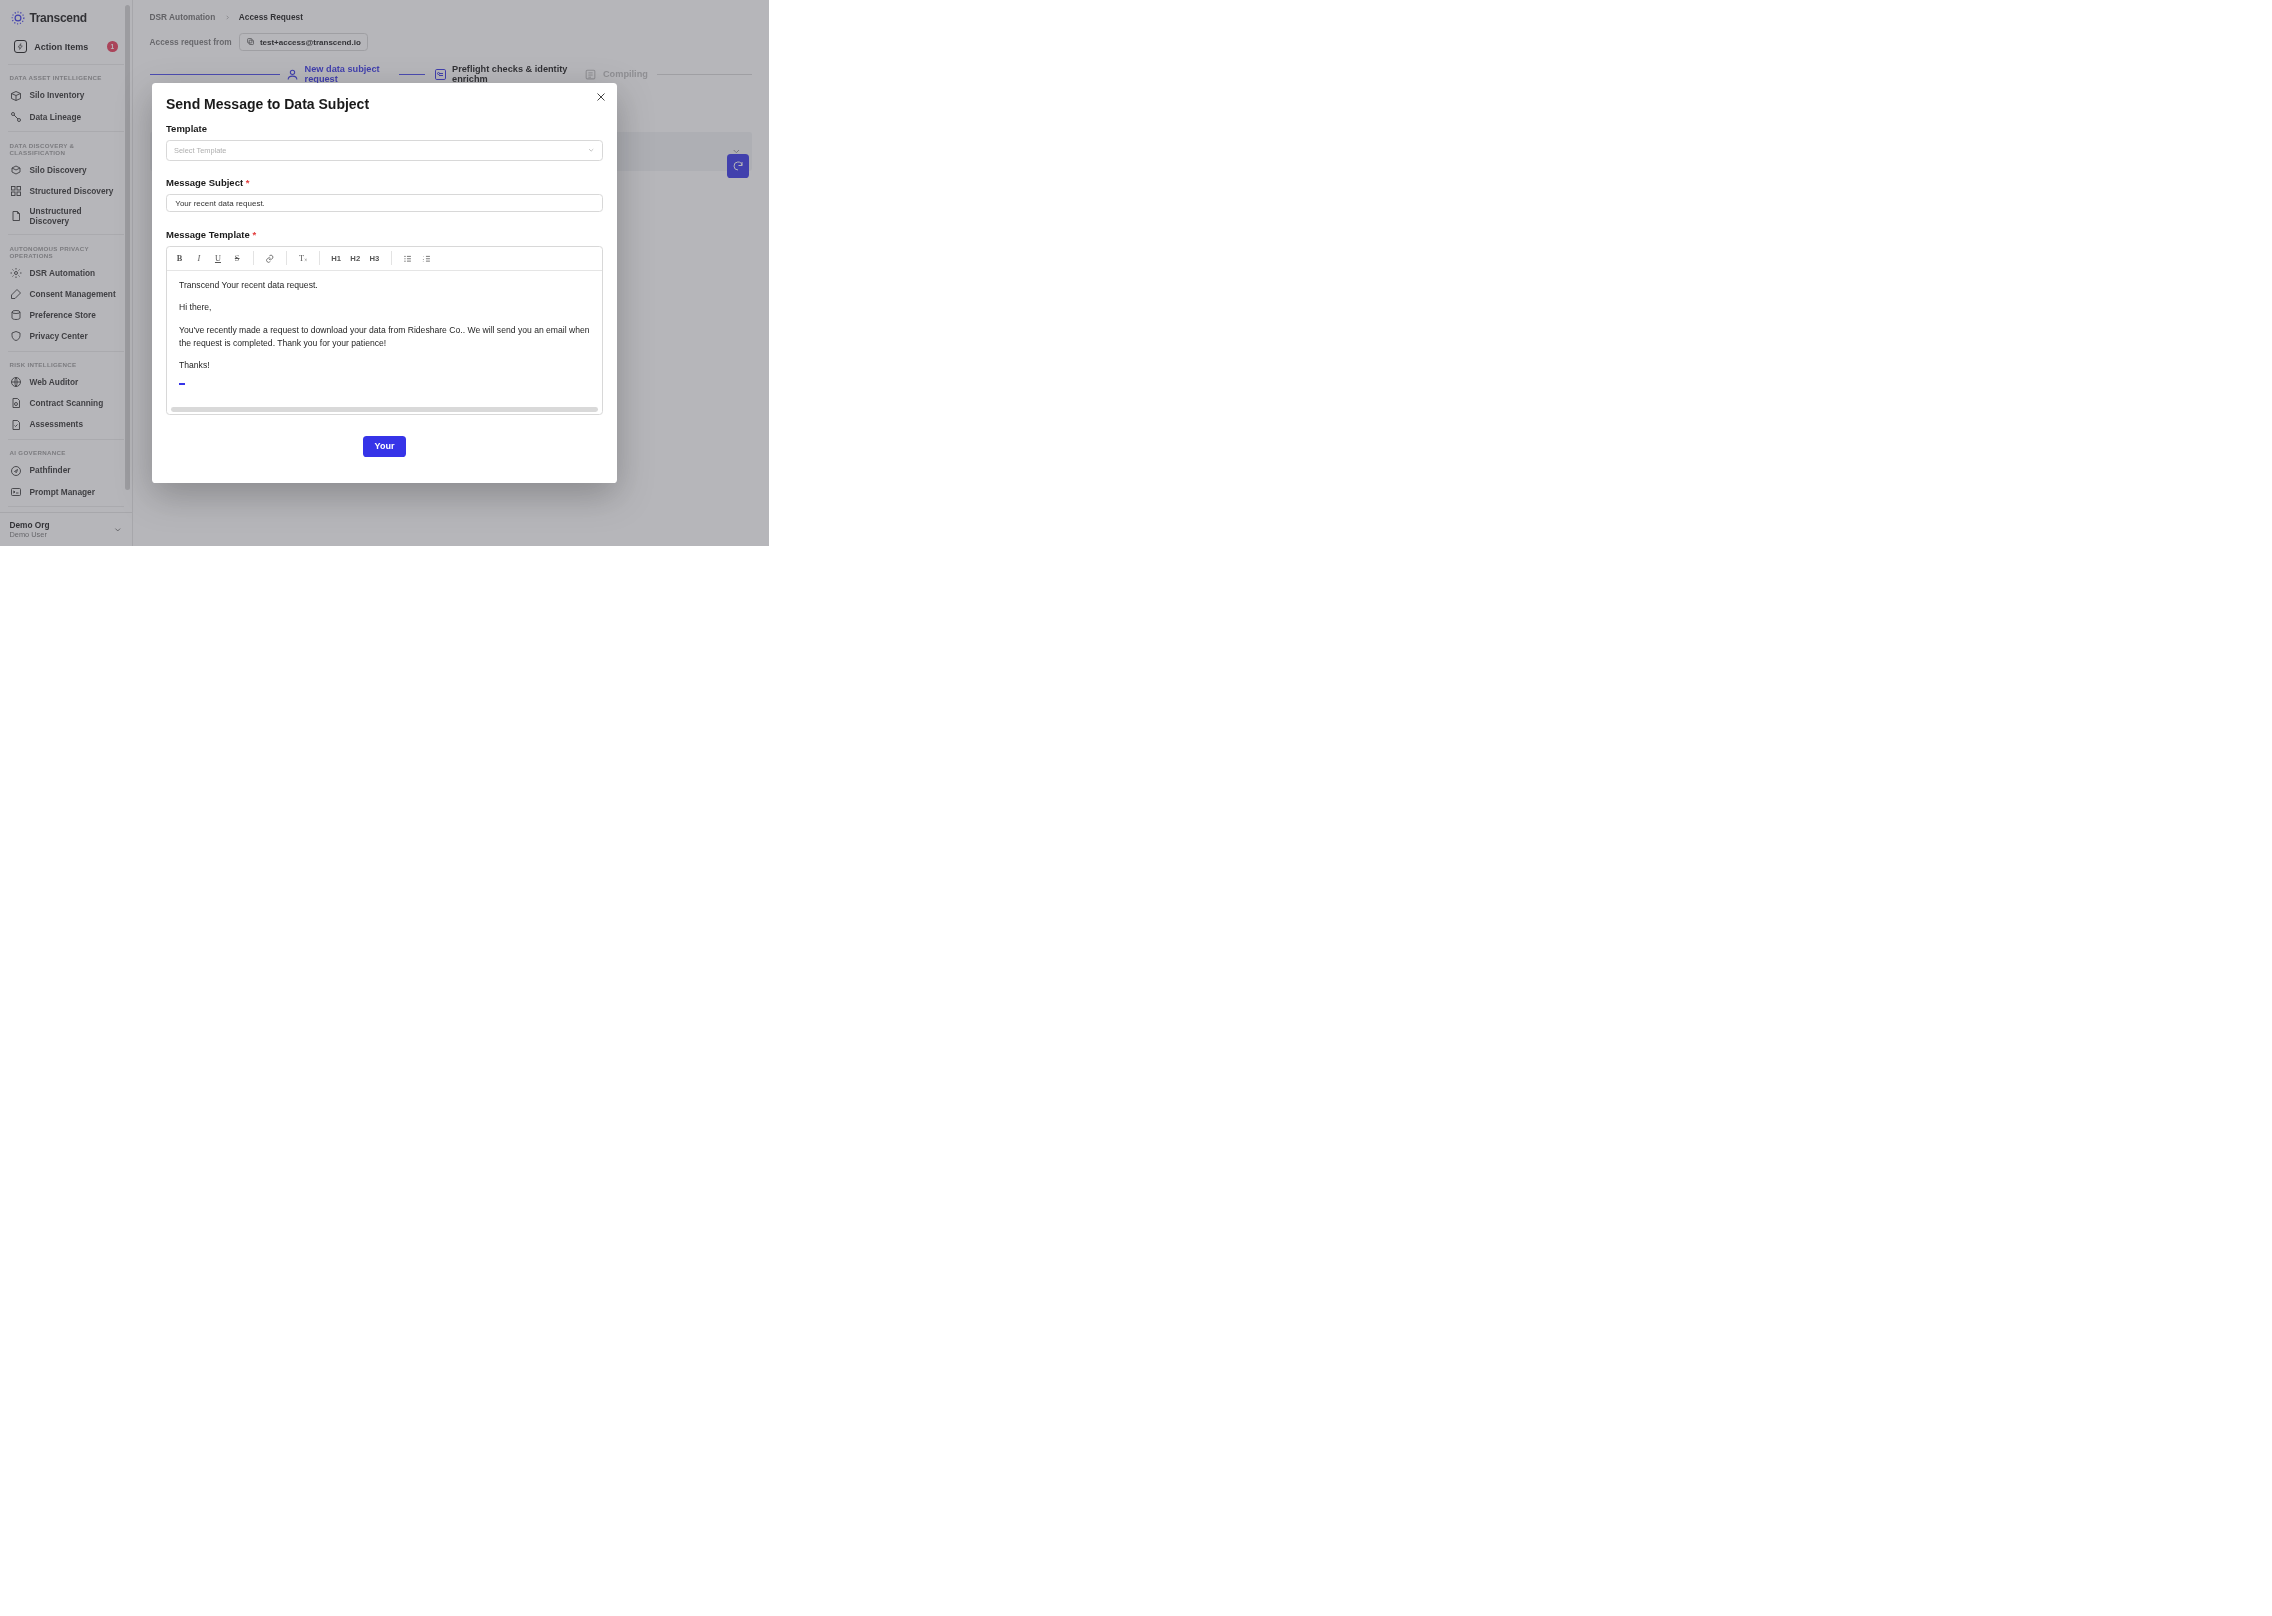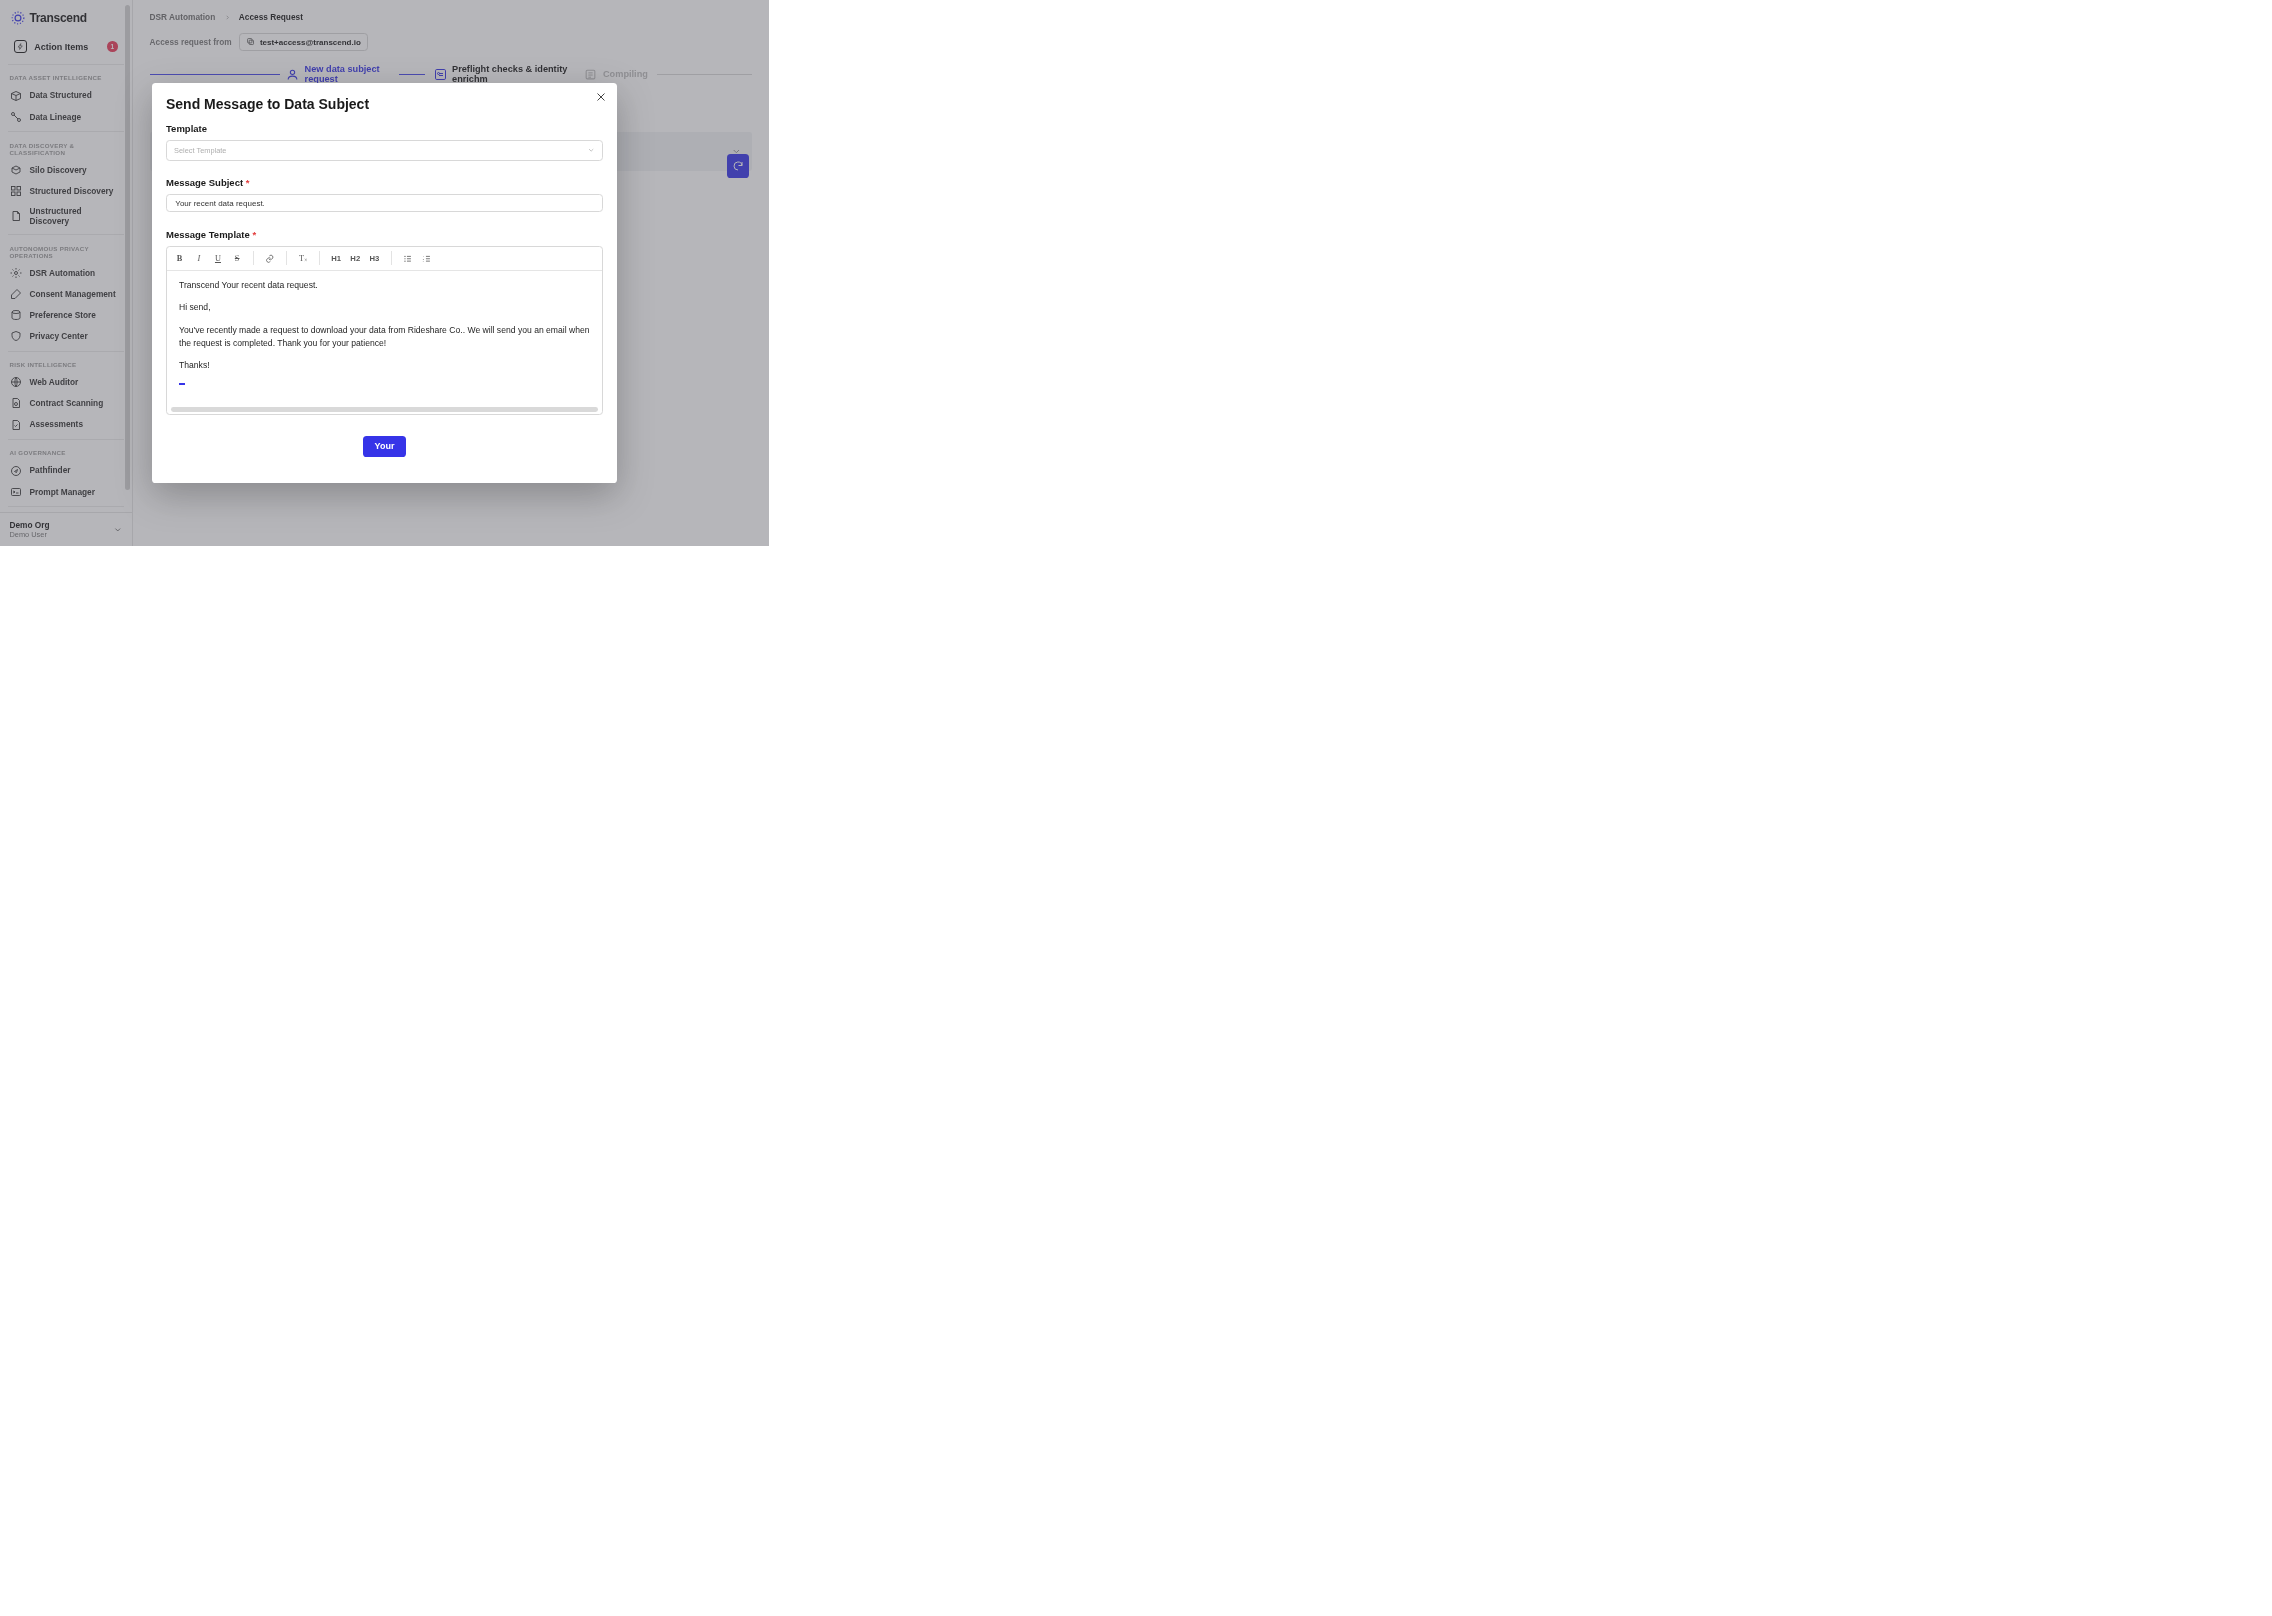--- a/index.html
+++ b/index.html
@@ -118,21 +118,21 @@
       <div class="section-divider"></div>
 
       <div id="sections">
           <div class="section-head">DATA ASSET INTELLIGENCE</div>
           <div class="nav-item">
             <span class="nav-icon">
               <svg width="12" height="12" viewBox="0 0 24 24">
                 <path d="M3 7l9-4 9 4v10l-9 4-9-4z M3 7l9 4 9-4 M12 11v10" fill="none" stroke="#333" stroke-width="1.8"></path>
               </svg>
             </span>
-            <span class="nav-label">Data Structured</span>
+            <span class="nav-label">Silo Inventory</span>
           </div>
           <div class="nav-item">
             <span class="nav-icon">
               <svg width="12" height="12" viewBox="0 0 24 24">
                 <circle cx="6" cy="6" r="3" fill="none" stroke="#333" stroke-width="1.8"></circle>
                 <circle cx="18" cy="18" r="3" fill="none" stroke="#333" stroke-width="1.8"></circle>
                 <path d="M8 8l8 8" stroke="#333" stroke-width="1.8"></path>
               </svg>
             </span>
             <span class="nav-label">Data Lineage</span>
@@ -424,21 +424,21 @@
                 <line x1="10" y1="6" x2="20" y2="6" stroke="#555" stroke-width="2"></line>
                 <line x1="10" y1="12" x2="20" y2="12" stroke="#555" stroke-width="2"></line>
                 <line x1="10" y1="18" x2="20" y2="18" stroke="#555" stroke-width="2"></line>
               </svg>
           </div>
         </div>
 
         <div class="editor-body">
           <div class="line">Transcend   Your recent data request.</div>
           <div class="big-gap"></div>
-          <div class="line">Hi send,</div>
+          <div class="line">Hi there,</div>
           <div class="big-gap"></div>
           <div class="para">You've recently made a request to download your data from Rideshare Co.. We will send you an email when the request is completed.  Thank you for your patience!</div>
           <div class="big-gap"></div>
           <div class="line">Thanks!</div>
           <div class="editor-cursor"></div>
         </div>
         <div class="editor-scrollbar"></div>
       </div>
 
       <div class="modal-footer">

